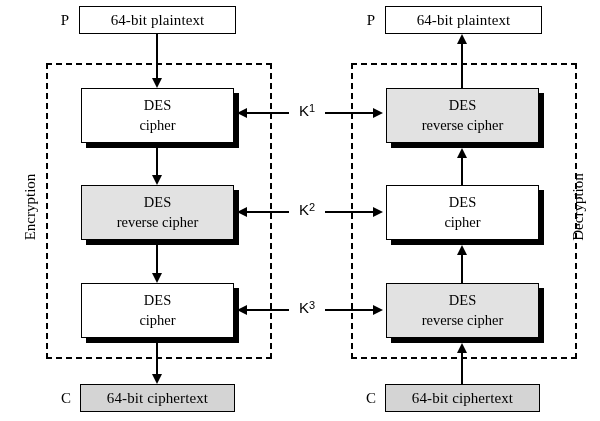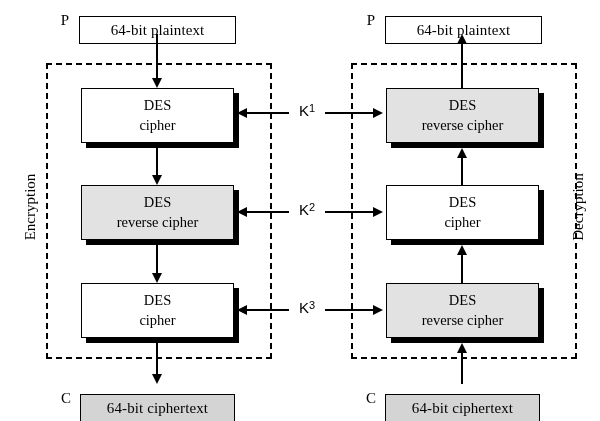--- a/index.html
+++ b/index.html
@@ -15,21 +15,20 @@
   
   .abs{position:absolute;box-sizing:border-box;}
 
   
   .io-box{
     border:1.5px solid #000;
     background:#ffffff;
     display:flex;align-items:center;justify-content:center;
     font-size:15px;
     letter-spacing:.1px;
-    margin-top:10px;
   }
   .io-box.shaded{background:#d4d4d4;}
 
   .io-tag{
     font-size:15px;
     display:flex;align-items:center;justify-content:center;
   }
 
   
   .des-block{

